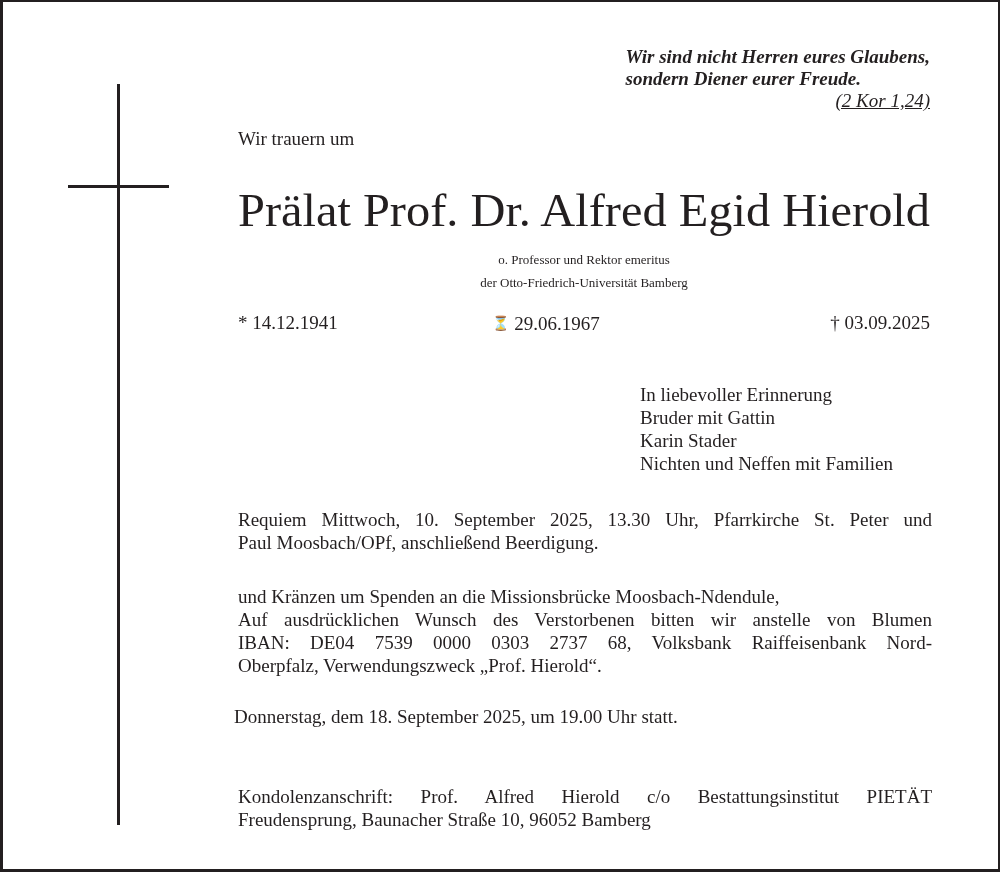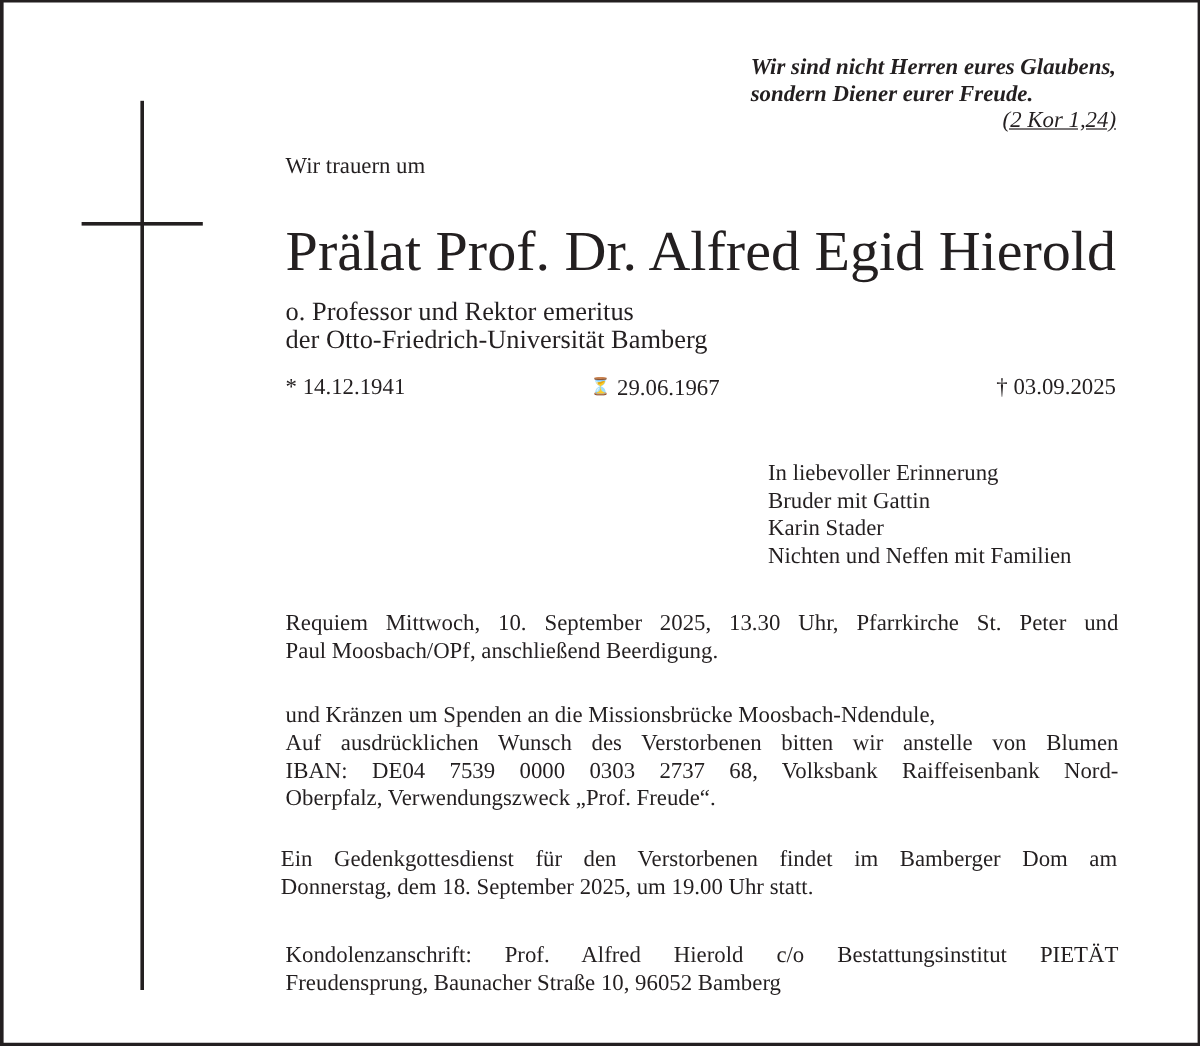--- a/index.html
+++ b/index.html
@@ -11,21 +11,21 @@
   .cross-v { position: absolute; left: 117px; top: 84px; width: 3px; height: 741px; background: #231f20; }
   .cross-h { position: absolute; left: 68px; top: 185px; width: 101px; height: 3px; background: #231f20; }
   .abs { position: absolute; white-space: nowrap; }
   .cond { display: inline-block; transform-origin: 0 0; }
   .motto { right: 70px; top: 46px; font-style: italic; font-size: 19px; line-height: 22px; text-align: left; }
   .motto .line { display: block; font-weight: bold; }
   .motto .ref { display: block; text-align: right; text-decoration: underline; }
   .intro { left: 238px; top: 128px; font-size: 19px; line-height: 22px; }
   .name { left: 238px; top: 184px; font-size: 47px; line-height: 52px; }
   .name .cond { transform: scaleX(0.925); }
-  .subtitle { left: 238px; width: 692px; top: 248px; font-size: 22px; line-height: 23px; text-align: left; }
+  .subtitle { left: 238px; width: 692px; top: 248px; font-size: 13px; line-height: 23px; text-align: center; }
   .subtitle .line { display: block; }
   .dates { left: 238px; width: 692px; top: 312px; font-size: 19px; line-height: 22px; }
   .date-birth { position: absolute; left: 0; top: 0; }
   .date-ord { position: absolute; left: 254px; top: 0; }
   .date-death { position: absolute; right: 0; top: 0; }
   .glyph { font-family: "DejaVu Sans", sans-serif; font-size: 14px; vertical-align: 2px; }
   .family { left: 640px; top: 383px; font-size: 19px; line-height: 23px; }
   .family .line { display: block; }
   .para { left: 238px; width: 694px; font-size: 19px; line-height: 23px; white-space: normal; text-align: justify; }
   .para .line { display: block; white-space: nowrap; }
@@ -74,24 +74,23 @@
 
 <div class="abs para p1">
   <span class="line j" style="display: block; word-spacing: 10.1641px;">Requiem Mittwoch, 10. September 2025, 13.30 Uhr, Pfarrkirche St. Peter und</span>
   <span class="line" style="display: block;">Paul Moosbach/OPf, anschließend Beerdigung.</span>
 </div>
 
 <div class="abs para p2">
   <span class="line" style="display: block;">und Kränzen um Spenden an die Missionsbrücke Moosbach-Ndendule,</span>
   <span class="line j" style="display: block; word-spacing: 11.6684px;">Auf ausdrücklichen Wunsch des Verstorbenen bitten wir anstelle von Blumen</span>
   <span class="line j" style="display: block; word-spacing: 15.5399px;">IBAN: DE04 7539 0000 0303 2737 68, Volksbank Raiffeisenbank Nord-</span>
-  <span class="line" style="display: block;">Oberpfalz, Verwendungszweck „Prof. Freude“.</span>
+  <span class="line" style="display: block;">Oberpfalz, Verwendungszweck „Prof. Hierold“.</span>
 </div>
 
 <div class="abs para p3">
-  <span class="line j" style="display: block; word-spacing: 13.2066px;">Ein Gedenkgottesdienst für den Verstorbenen findet im Bamberger Dom am</span>
   <span class="line" style="display: block;">Donnerstag, dem 18. September 2025, um 19.00 Uhr statt.</span>
 </div>
 
 <div class="abs para p4">
   <span class="line j" style="display: block; word-spacing: 22.7057px;">Kondolenzanschrift: Prof. Alfred Hierold c/o Bestattungsinstitut PIETÄT</span>
   <span class="line" style="display: block;">Freudensprung, Baunacher Straße 10, 96052 Bamberg</span>
 </div>
 
 </body></html>

